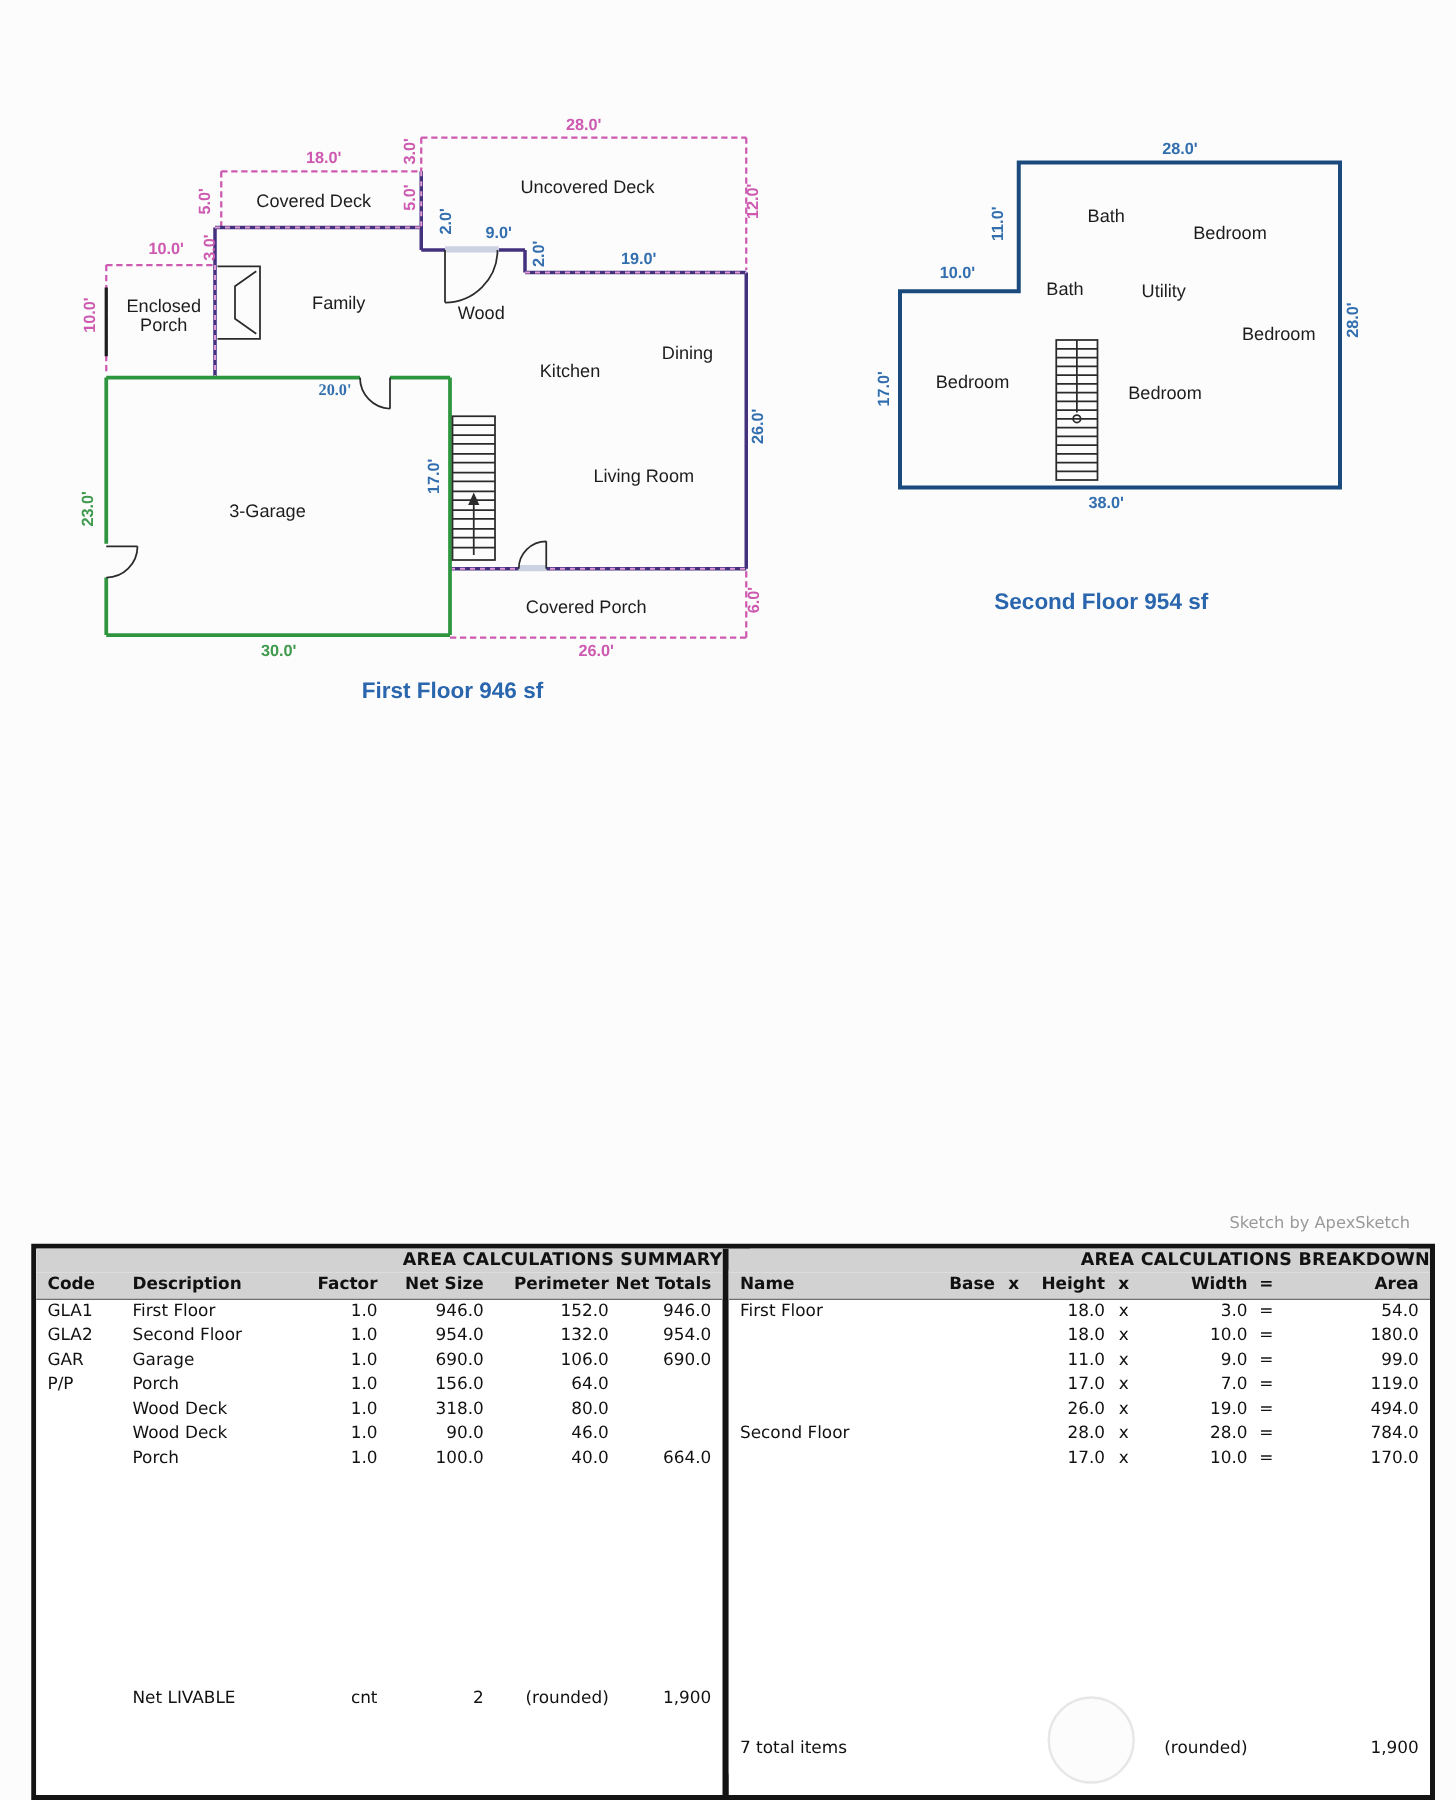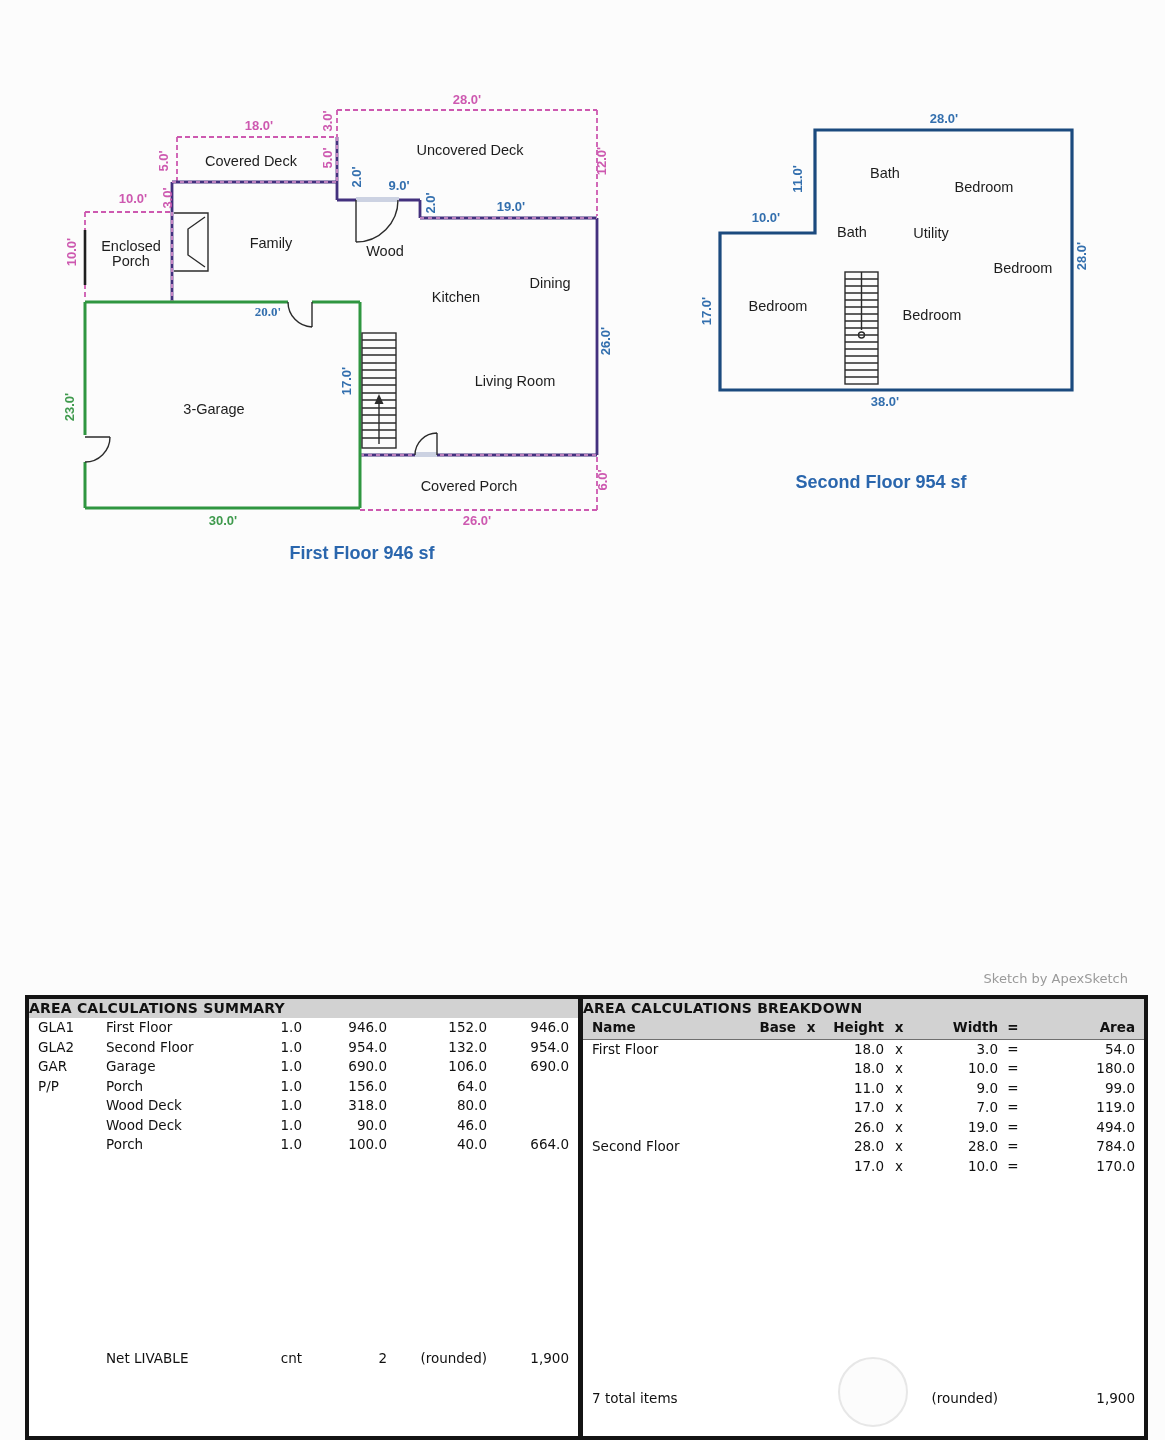--- a/index.html
+++ b/index.html
@@ -28,21 +28,21 @@
   
   #credit{position:absolute;top:971px;right:37px;color:#9a9a9a;font-size:13px;
           font-family:"DejaVu Sans", sans-serif;}
   
   #tables{position:absolute;left:25px;top:995px;width:1115px;height:437px;
           border:4px solid #141414;display:flex;background:#ffffff;
           font-family:"DejaVu Sans", sans-serif;}
   .panel{position:relative;height:100%;background:#ffffff;}
   #panel-summary{width:549px;border-right:5px solid #141414;}
   #panel-breakdown{flex:1;border-radius:18px;}
-  .ttitle{background:#d2d2d2;font-weight:bold;font-size:14px;text-align:left;
+  .ttitle{background:#d2d2d2;font-weight:bold;font-size:14px;text-align:right;
           line-height:19px;height:19px;letter-spacing:.2px;color:#111;}
   .thead .cell{font-weight:bold;}
   .thead{background:#d2d2d2;border-bottom:1.5px solid #6f6f6f;padding-bottom:1px;}
   .srow{display:grid;grid-template-columns:75px 128px 72px 85px 100px 1fr;}
   .brow{display:grid;grid-template-columns:150px 65px 26px 62px 26px 88px 26px 1fr;}
   .cell{font-size:13.5px;line-height:19.5px;white-space:nowrap;padding:0 2px;color:#111;}
   .al{text-align:left}.ar{text-align:right}.ac{text-align:center}
   .srow .cell:first-child,.brow .cell:first-child{padding-left:9px;}
   .srow .cell:last-child,.brow .cell:last-child{padding-right:9px;}
   .tfoot{position:absolute;left:0;right:0;}
@@ -166,20 +166,30 @@
     <div class="plabel caption" id="ff-caption" style="left: 354px; top: 553px; padding-left: 16px;">First Floor  946 sf</div>
     <div class="plabel caption" id="sf-caption" style="left: 881px; top: 458px; margin-top: 24px;">Second Floor  954 sf</div>
   </div>
 
   <div id="credit">Sketch by ApexSketch</div>
 
   <div id="tables">
 
     <div class="panel" id="panel-summary">
       <div class="ttitle">AREA CALCULATIONS SUMMARY</div>
+      <div class="thead" id="sum-head">
+          <div class="srow">
+            <div class="cell al">Code</div>
+            <div class="cell al">Description</div>
+            <div class="cell ar">Factor</div>
+            <div class="cell ar">Net Size</div>
+            <div class="cell ar">Perimeter</div>
+            <div class="cell ar">Net Totals</div>
+          </div>
+        </div>
       <div id="sum-body">
           <div class="srow">
             <div class="cell al">GLA1</div>
             <div class="cell al">First Floor</div>
             <div class="cell ar">1.0</div>
             <div class="cell ar">946.0</div>
             <div class="cell ar">152.0</div>
             <div class="cell ar">946.0</div>
           </div>
           <div class="srow">

